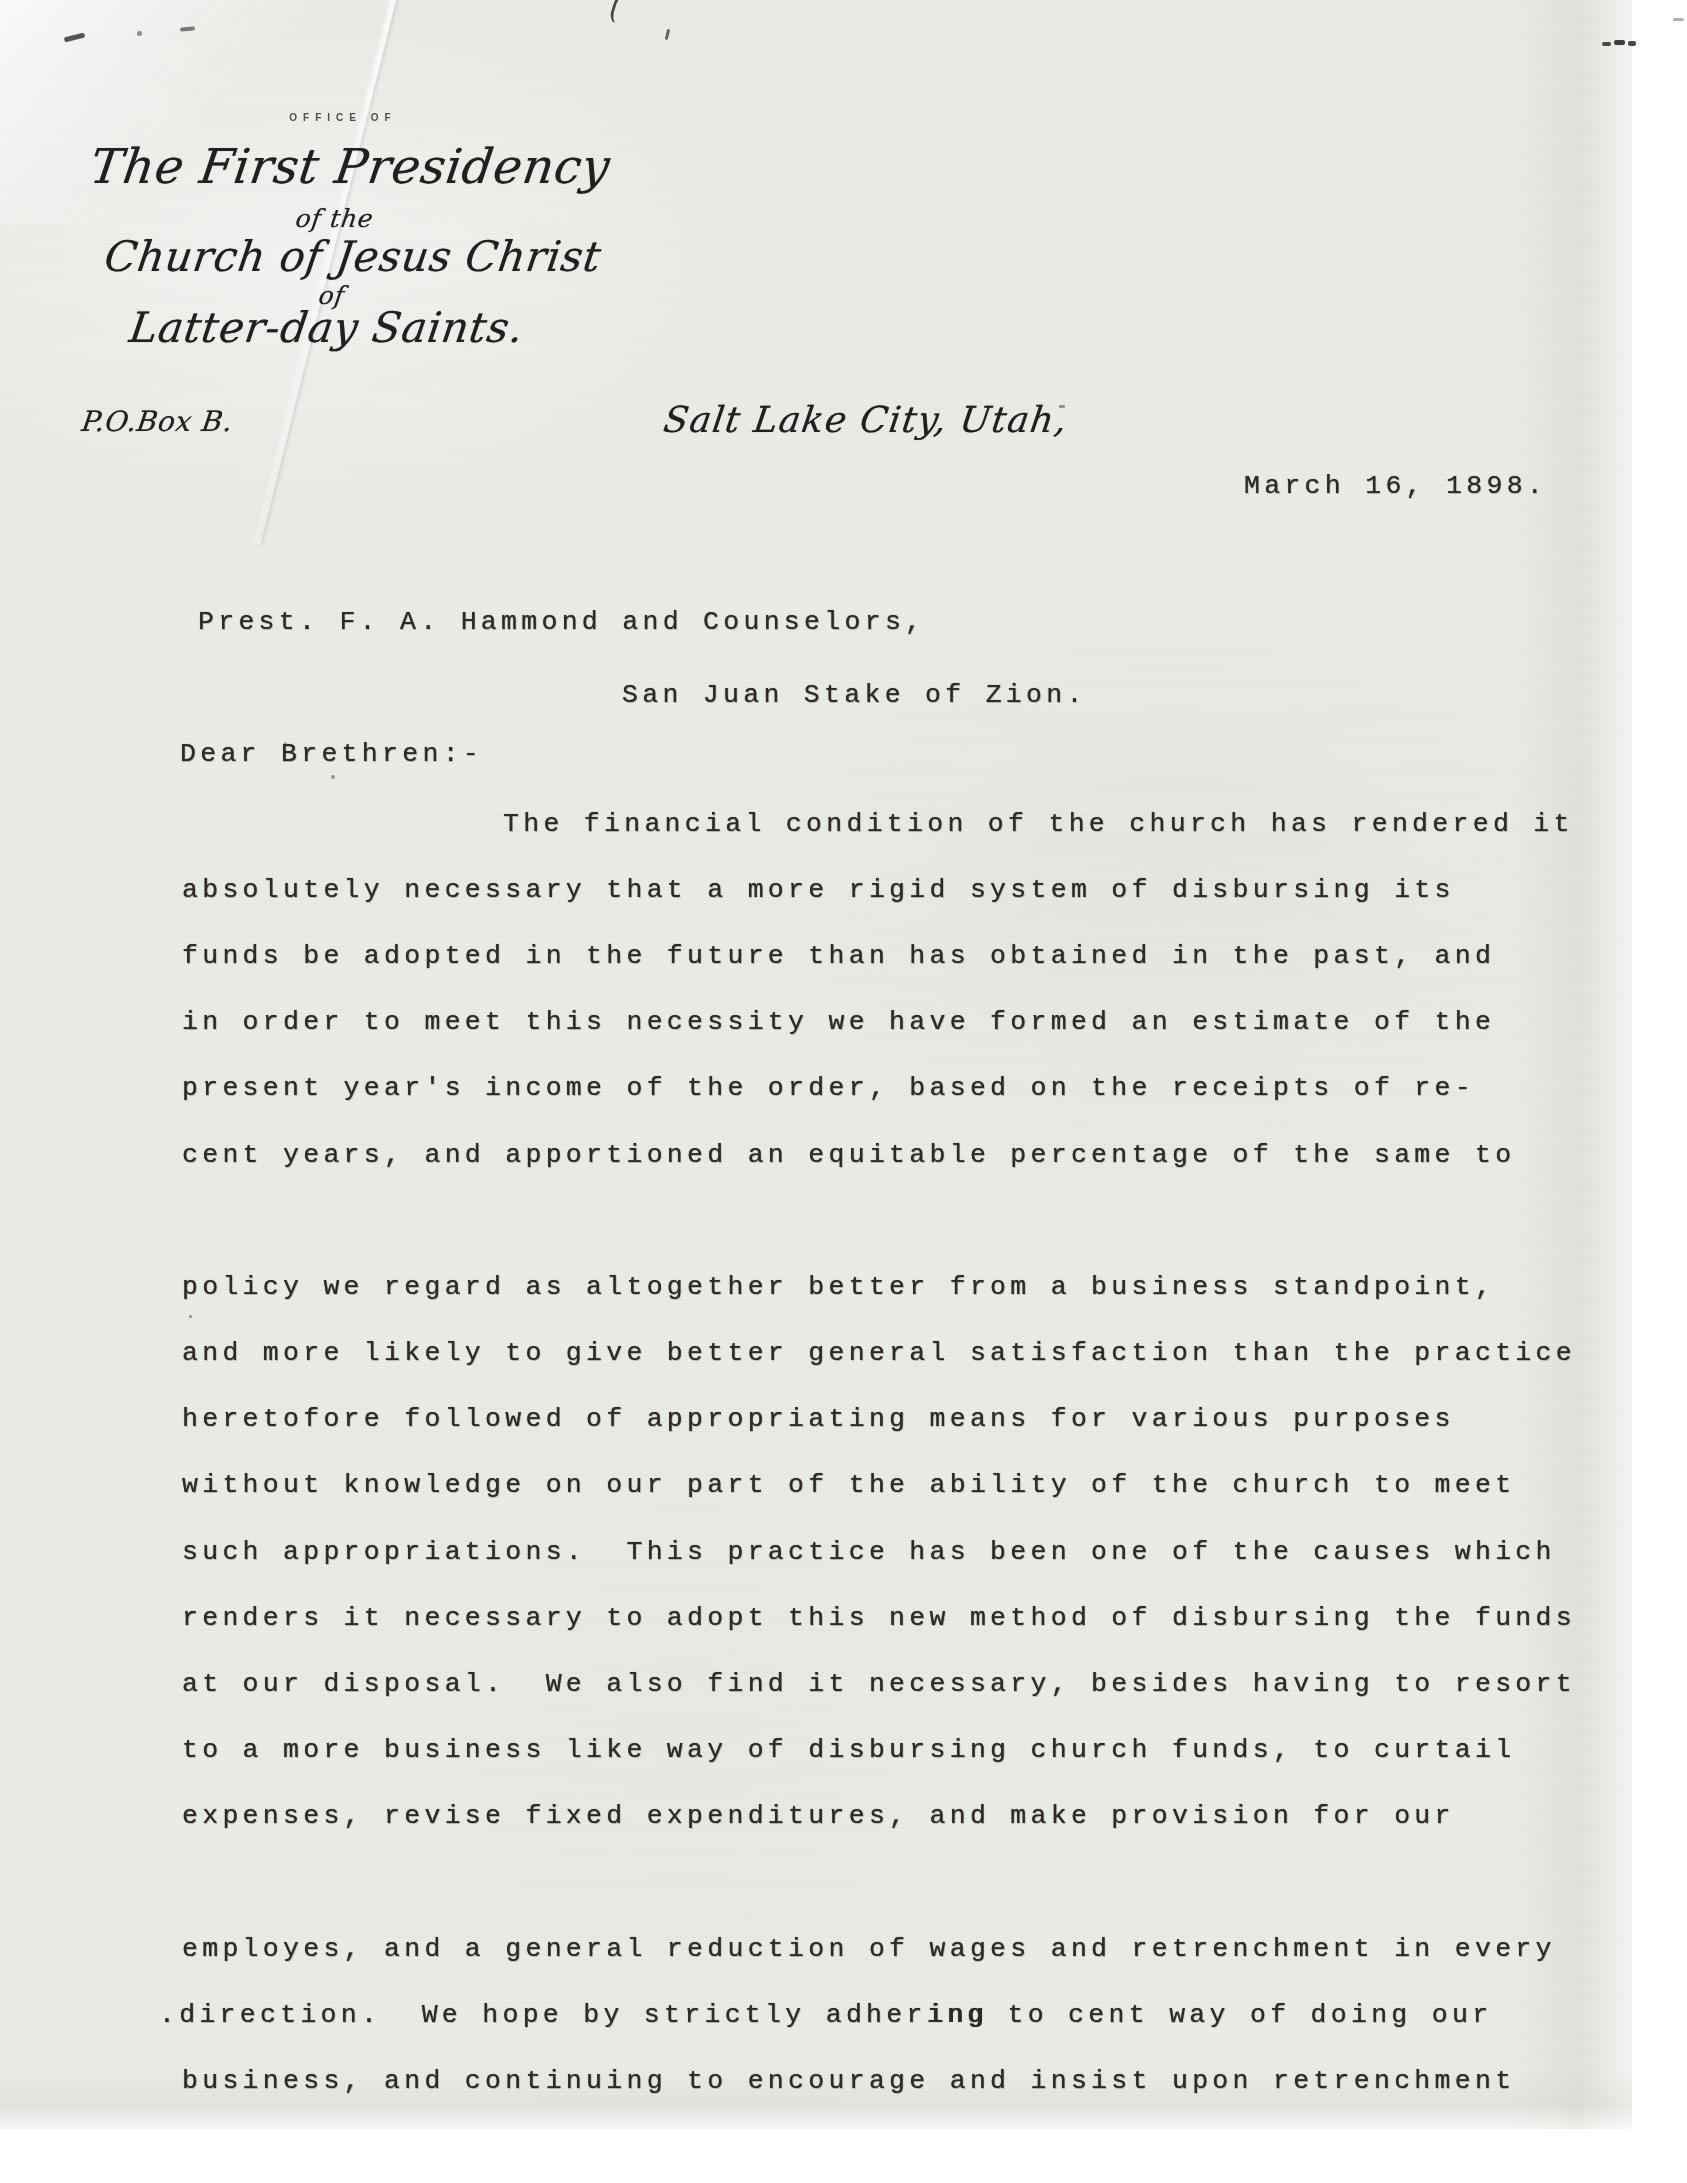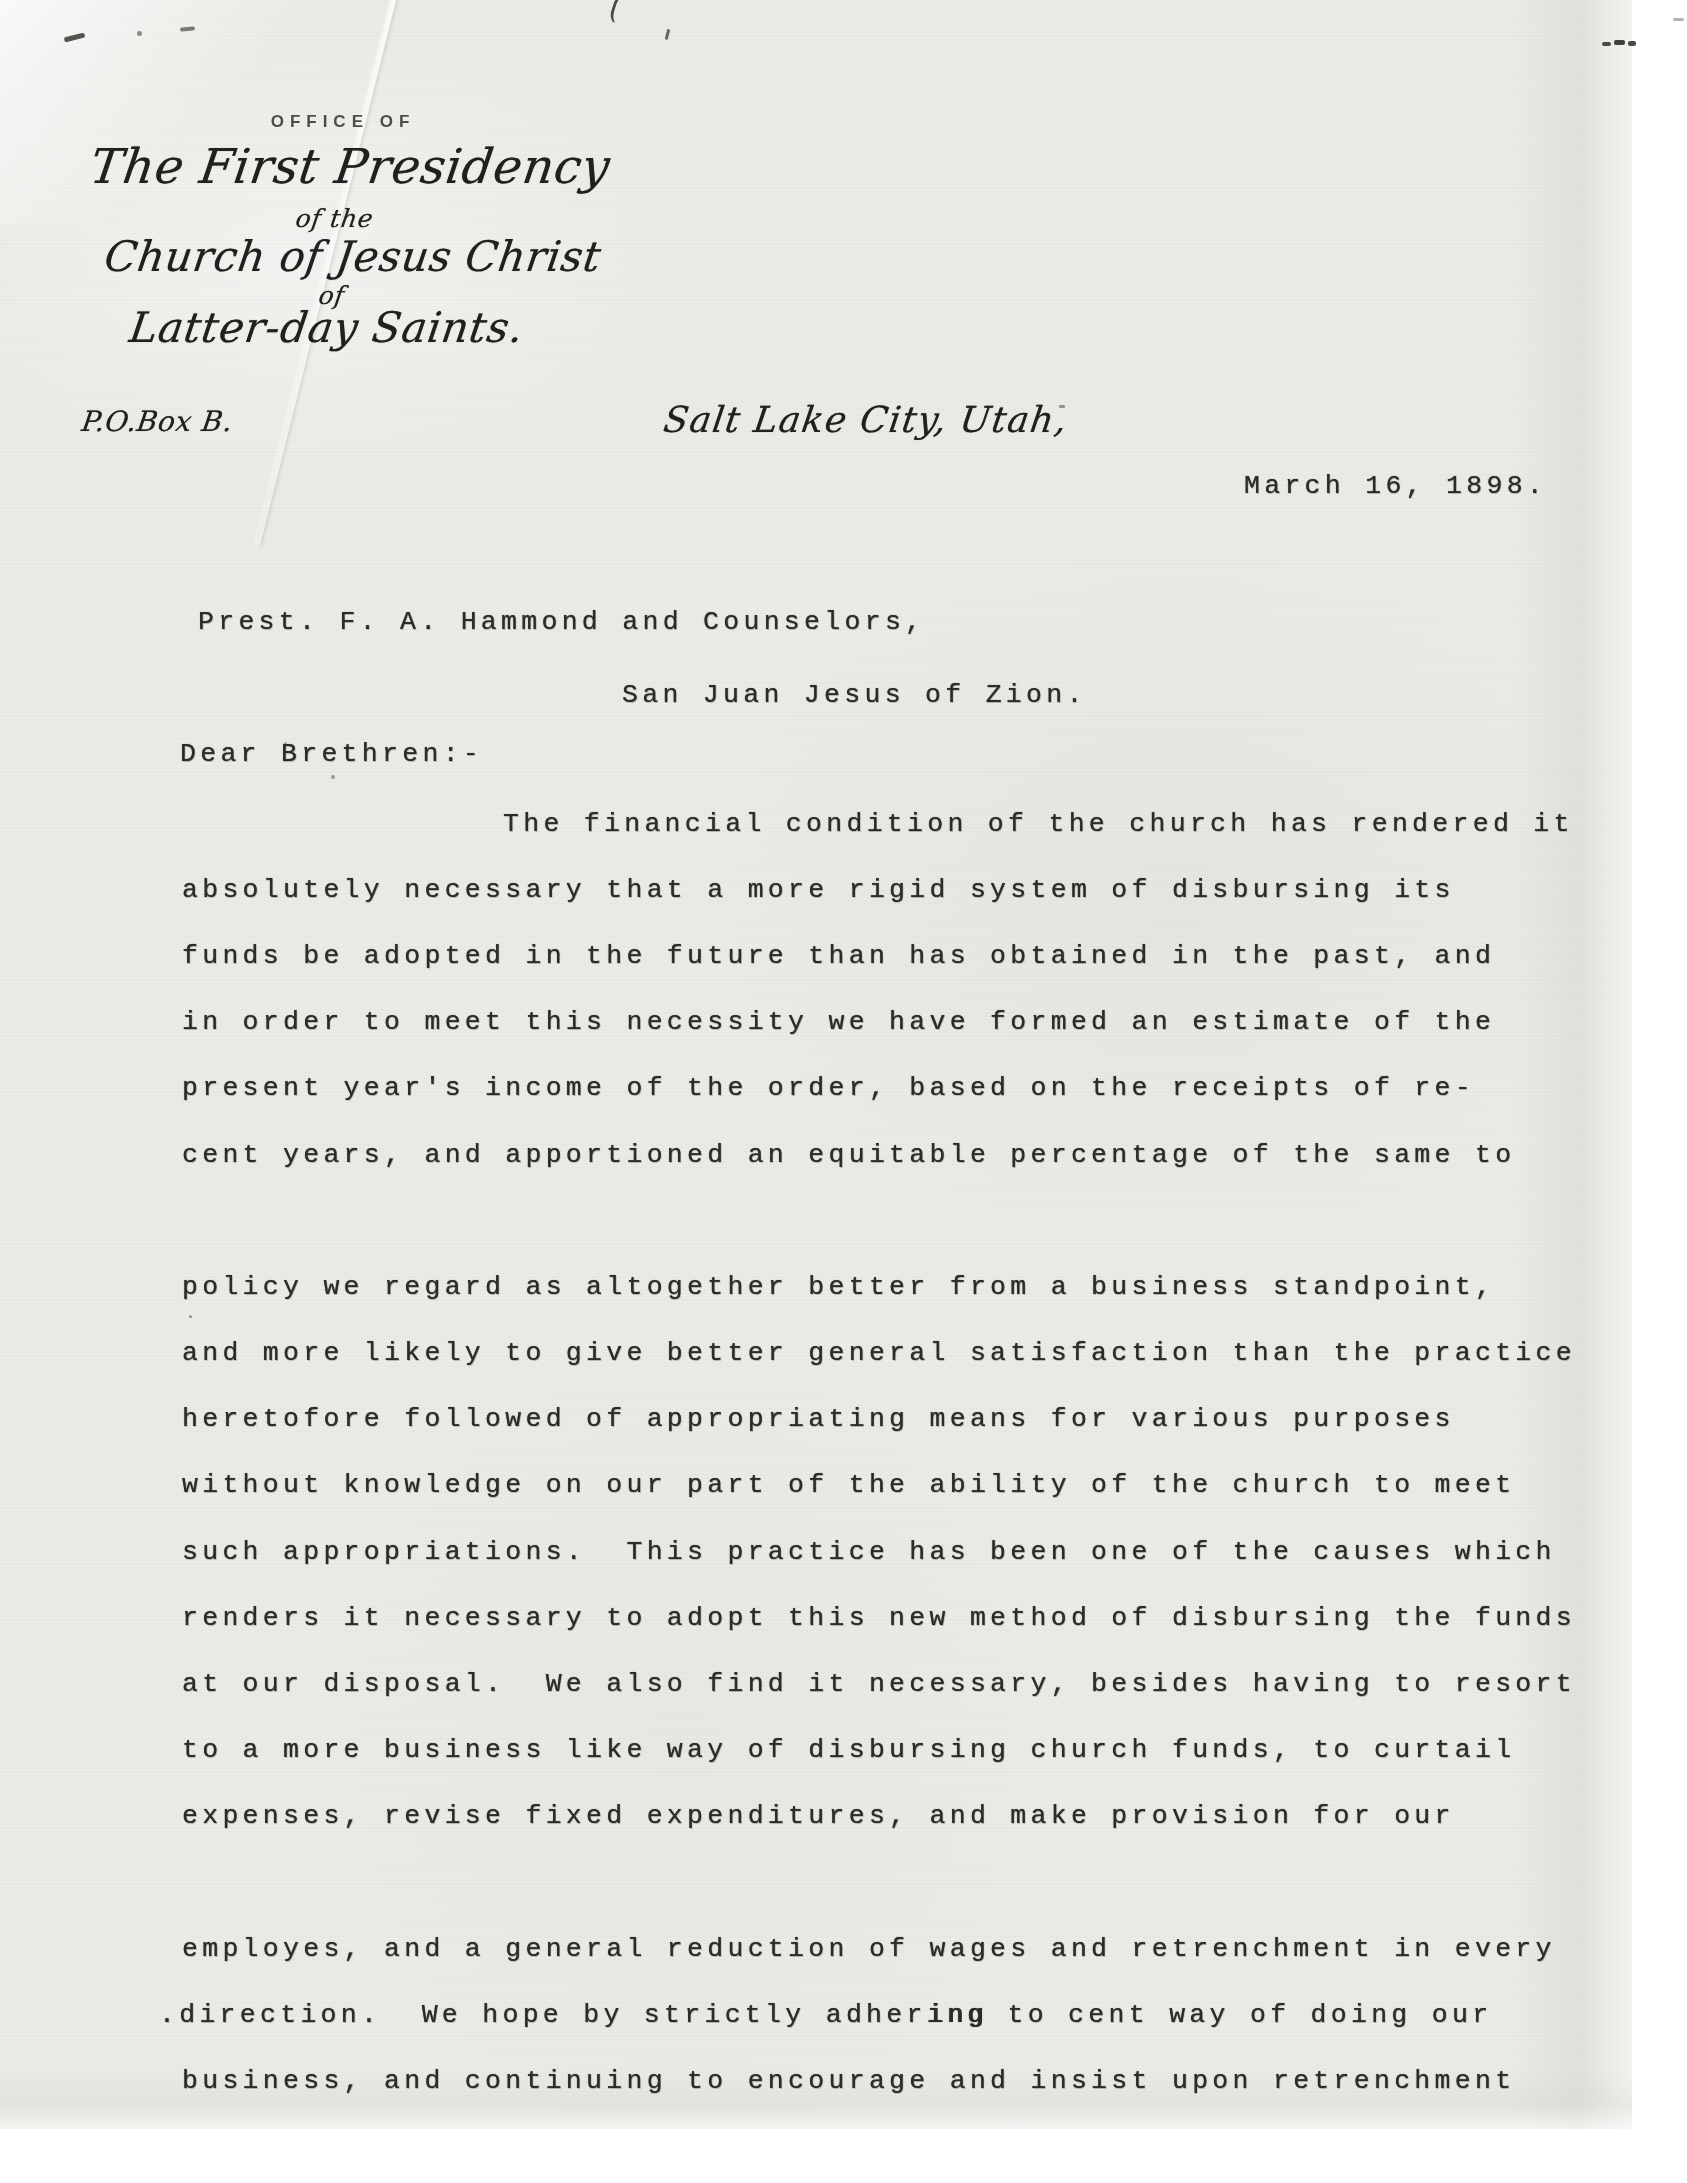--- a/index.html
+++ b/index.html
@@ -58,21 +58,21 @@
   .s4{left:1059px;top:405px;width:6px;height:2.6px;border-radius:1.3px;opacity:.5;}
 
   
   .script{
     position:absolute;font-family:"DejaVu Serif",serif;font-style:italic;
     color:#20201e;transform:skewX(-8deg);letter-spacing:0.7px;
     text-shadow:0 0 0.7px rgba(20,20,18,.55);white-space:pre;
   }
   .office-of{
     position:absolute;left:267px;top:112px;width:152px;text-align:center;
-    font-family:"Liberation Sans",sans-serif;font-size:17px;font-weight:700;
+    font-family:"Liberation Sans",sans-serif;font-size:10px;font-weight:700;
     letter-spacing:6px;color:#3c3c38;opacity:.9;white-space:pre;
   }
   .lh1{left:91px;top:138px;font-size:48px;}
   .lh2{left:296px;top:204px;font-size:25px;}
   .lh3{left:105px;top:232px;font-size:42px;}
   .lh4{left:319px;top:281px;font-size:25px;}
   .lh5{left:130px;top:303px;font-size:42px;}
   .pobox{left:82px;top:405px;font-size:28px;}
   .city{left:664px;top:399px;font-size:36px;letter-spacing:1.3px;}
 
@@ -122,21 +122,21 @@
   <div class="script lh2">of the</div>
   <div class="script lh3">Church of Jesus Christ</div>
   <div class="script lh4">of</div>
   <div class="script lh5">Latter-day Saints.</div>
   <div class="script pobox">P.O.Box B.</div>
 
   <div class="script city">Salt Lake City, Utah,</div>
   <div class="type date">March 16, 1898.</div>
 
   <div class="type addr1">Prest. F. A. Hammond and Counselors,</div>
-  <div class="type addr2">San Juan Jesus of Zion.</div>
+  <div class="type addr2">San Juan Stake of Zion.</div>
 
   <div class="type salutation">Dear Brethren:-</div>
 
   <div class="type bline indent" style="top:761px">The financial condition of the church has rendered it</div>
   <div class="type bline" style="top:827px">absolutely necessary that a more rigid system of disbursing its</div>
   <div class="type bline" style="top:893px">funds be adopted in the future than has obtained in the past, and</div>
   <div class="type bline" style="top:959px">in order to meet this necessity we have formed an estimate of the</div>
   <div class="type bline" style="top:1025px">present year's income of the order, based on the receipts of re-</div>
   <div class="type bline" style="top:1092px">cent years, and apportioned an equitable percentage of the same to</div>
   <div class="type bline" style="top:1224px">policy we regard as altogether better from a business standpoint,</div>

